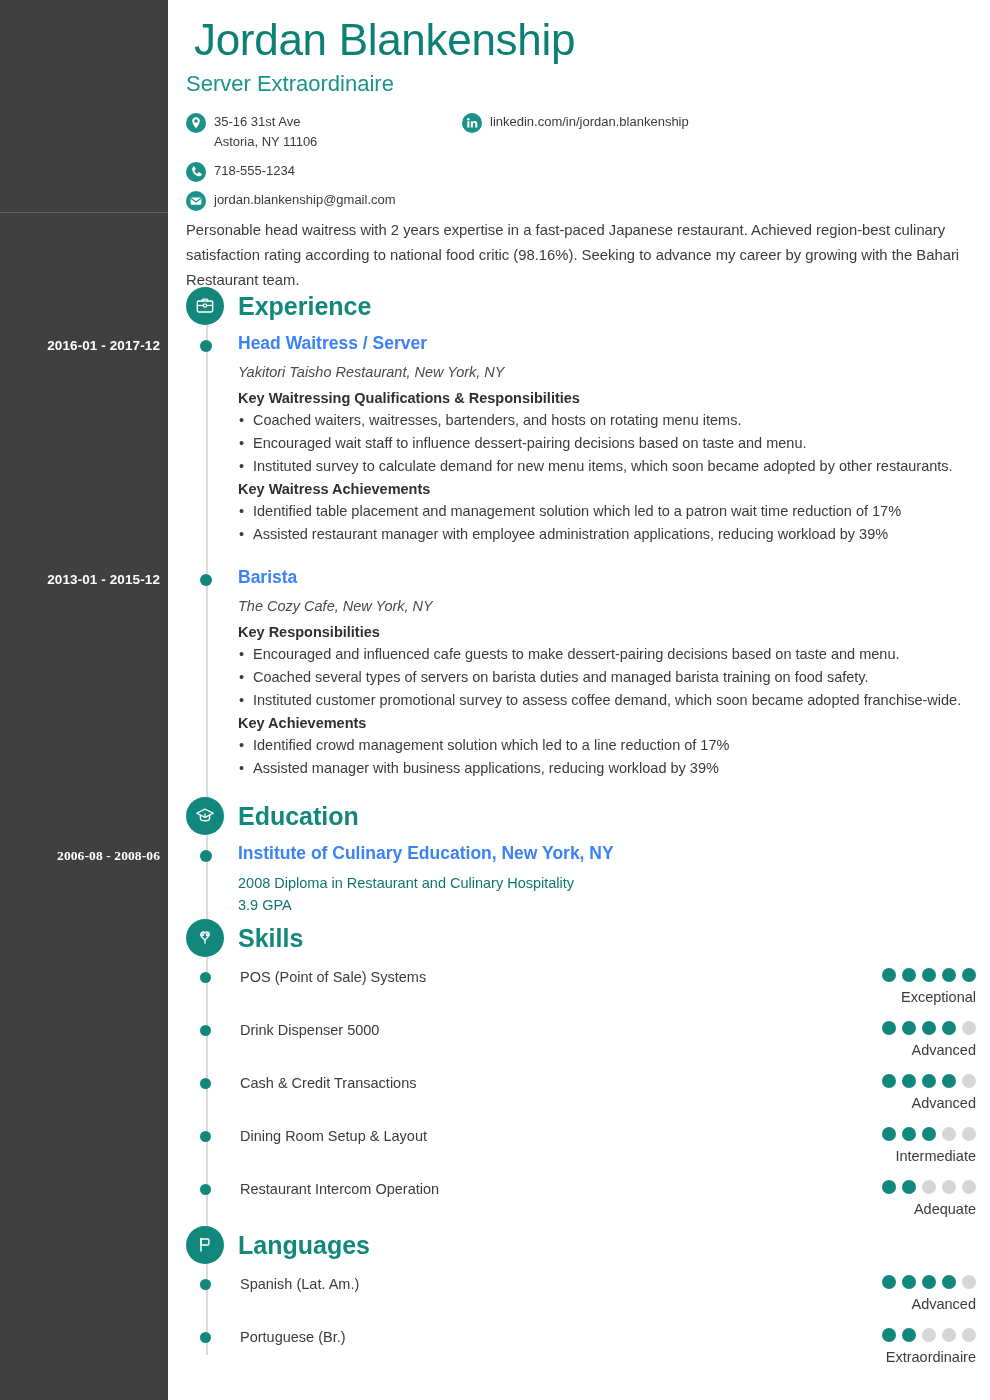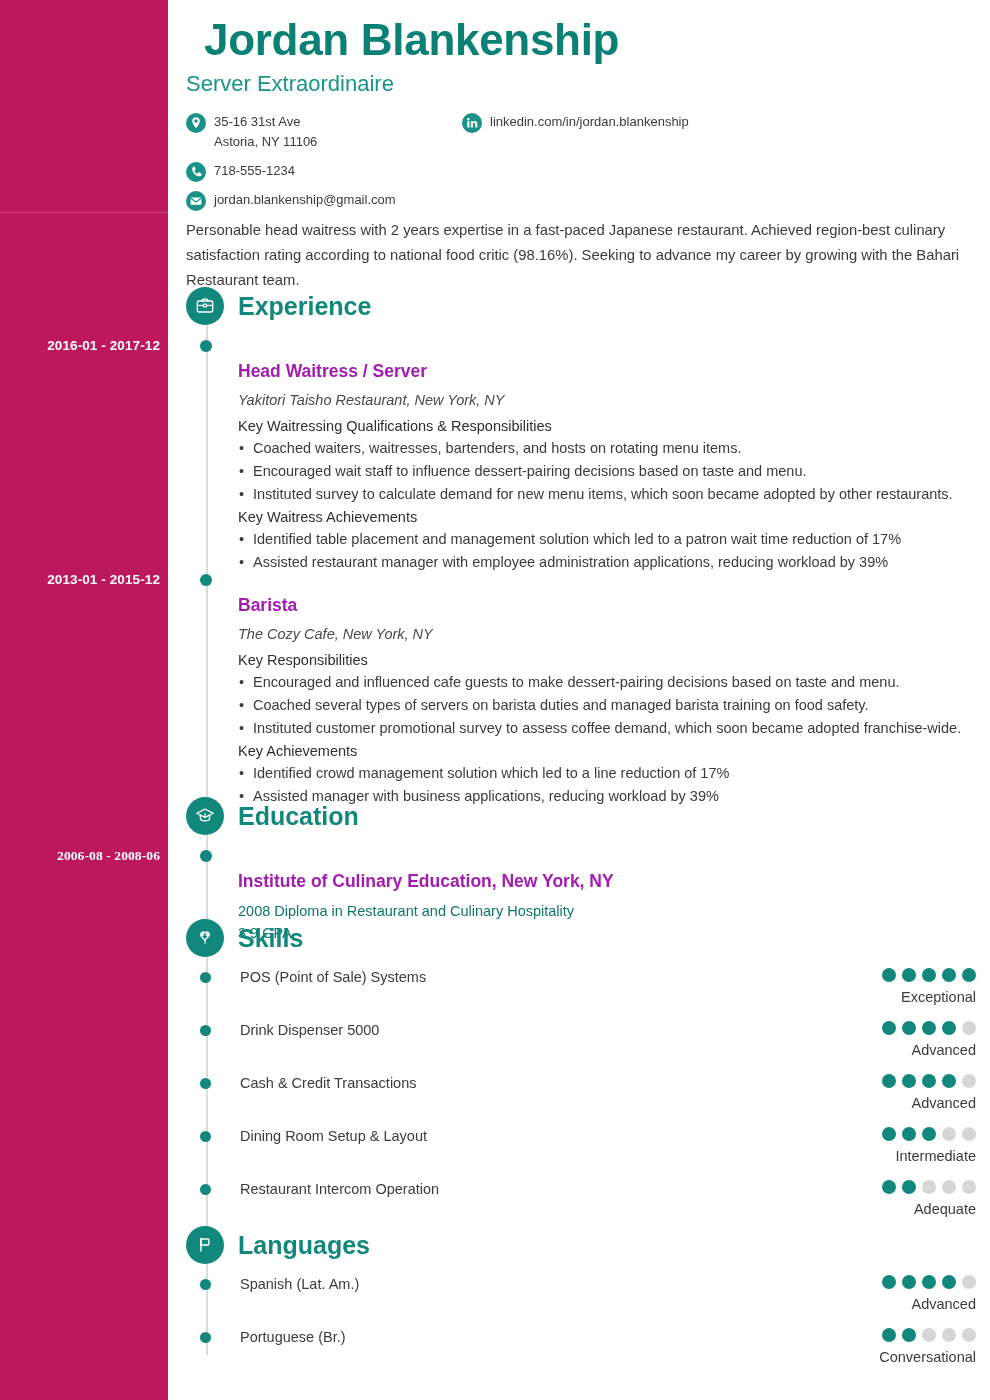--- a/index.html
+++ b/index.html
@@ -19,21 +19,21 @@
     background: #ffffff;
   }
 
   
   .sidebar {
     position: absolute;
     left: 0;
     top: 0;
     width: 168px;
     height: 1400px;
-    background: #be185d;
+    background: #404040;
   }
   .sidebar-divider {
     position: absolute;
     left: 0;
     top: 212px;
     width: 168px;
     height: 1px;
     background: rgba(255,255,255,0.18);
   }
   .side-date {
@@ -69,24 +69,24 @@
 
   .header {
     position: absolute;
     left: 18px;
     top: 18px;
     right: 20px;
   }
   .name {
     color: #0b8074;
     font-size: 44px;
-    font-weight: bold;
+    font-weight: normal;
     line-height: 1.0;
     letter-spacing: -0.3px;
-    margin: 0 0 10px 18px;
+    margin: 0 0 10px 8px;
   }
   .job-title {
     color: #18938a;
     font-size: 22px;
     font-weight: normal;
     line-height: 1.1;
     margin: 0 0 16px 0;
   }
 
   .contact-grid {
@@ -178,40 +178,39 @@
     height: 12px;
     border-radius: 50%;
     background: #12877c;
   }
   .entry-body {
     margin-left: 52px;
   }
   .entry-title {
     font-size: 17.5px;
     font-weight: bold;
-    color: #a21caf;
+    color: #3b82f6;
     line-height: 1.25;
     margin-bottom: 7px;
-    margin-top: 28px;
   }
   .entry-sub {
     font-size: 14.5px;
     font-style: italic;
     color: #4a4a4a;
     line-height: 1.4;
     margin-bottom: 5px;
   }
   .entry-plain {
     font-size: 14.5px;
     color: #0f766e;
     line-height: 22px;
   }
   .group-label {
     font-size: 14.5px;
-    font-weight: normal;
+    font-weight: bold;
     color: #2f2f2f;
     line-height: 22px;
     margin-top: 1px;
   }
   ul.bullets {
     list-style: none;
     margin: 0;
     padding: 0;
   }
   ul.bullets li {
@@ -542,18 +541,18 @@
       <span class="rated-dot"></span>
       <span class="rated-label">Portuguese (Br.)</span>
       <span class="rated-right">
         <span class="dots">
           <span class="dot on"></span>
           <span class="dot on"></span>
           <span class="dot"></span>
           <span class="dot"></span>
           <span class="dot"></span>
         </span>
-        <span class="rated-level" style="display:block;">Conversational</span>
+        <span class="rated-level" style="display:block;">Extraordinaire</span>
       </span>
     </div>
 
   </div>
 </div>
 
 </body></html>

